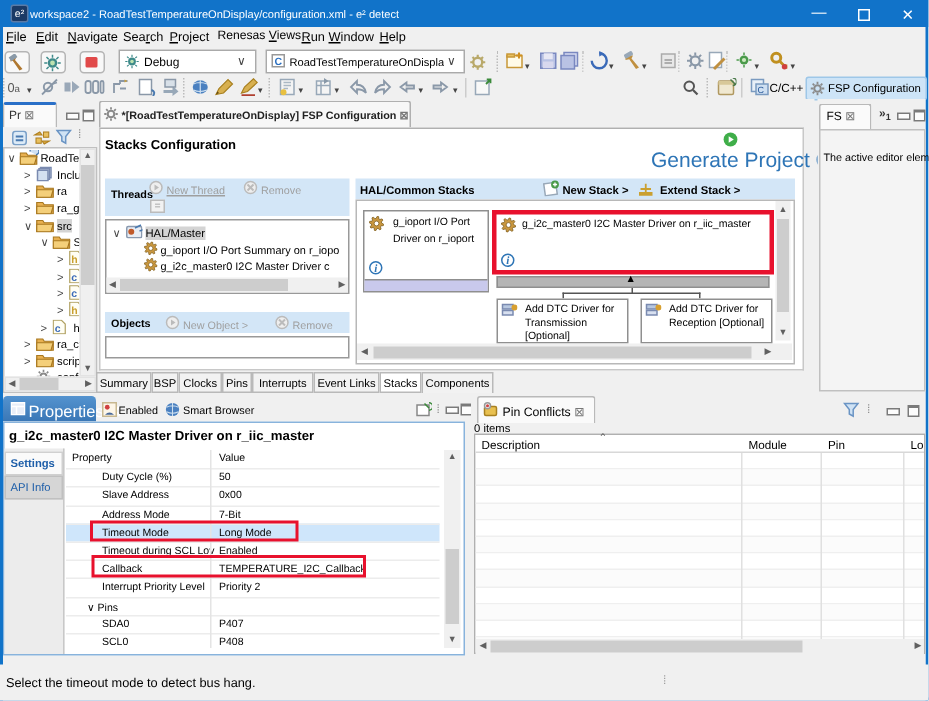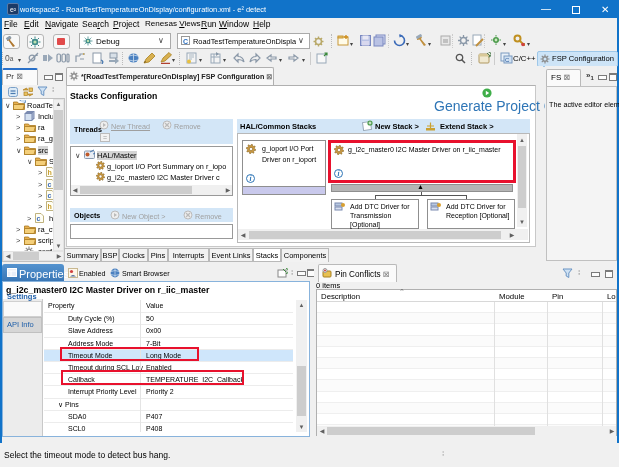--- a/index.html
+++ b/index.html
@@ -622,21 +622,21 @@
     </svg></div>
 <div class="abs" style="left:291px;top:268px;font-size:8px;color:#888;">⁞</div>
 <div class="winicon" style="left:297px;top:271px;width:9px;height:5px;"></div>
 <div class="winicon" style="left:307px;top:269px;width:8px;height:8px;border-top:2px solid #7a7a7a;"></div>
 
 <div class="abs" style="left:2px;top:281px;width:308px;height:156px;background:#fff;border:1px solid #88b3dc;"></div>
 <div class="abs" style="left:6px;top:285px;font-weight:bold;font-size:8.8px;">g_i2c_master0 I2C Master Driver on r_iic_master</div>
 <div class="abs" style="left:3px;top:299px;width:40px;height:137px;background:#ececec;border-right:1px solid #c8c8c8;"></div>
 <div class="abs" style="left:3px;top:301px;width:39px;height:16px;background:#fafafa;border:1px solid #d0d0d0;"></div>
 <div class="abs" style="left:3px;top:317px;width:39px;height:16px;background:#d6d6d6;border:1px solid #c0c0c0;"></div>
-<div class="abs" style="left:7px;top:292px;color:#1f5fa9;font-weight:bold;font-size:7.5px;">Settings</div>
+<div class="abs" style="left:7px;top:304px;color:#1f5fa9;font-weight:bold;font-size:7.5px;">Settings</div>
 <div class="abs" style="left:7px;top:320px;color:#1f5fa9;font-size:7.5px;">API Info</div>
 
 <div class="abs" id="proptable" style="left:44px;top:300px;width:250px;height:132px;font-size:7px;">
     <div style="position:absolute;left:0;top:0px;width:249px;height:12.2px;">
   <span style="position:absolute;left:4px;top:2px;">Property</span>
   <span style="position:absolute;left:102px;top:2px;">Value</span>
     </div>
     <div style="position:absolute;left:0;top:12.2px;width:249px;height:12.2px;border-top:1px solid #ececec;">
   <span style="position:absolute;left:24px;top:2px;">Duty Cycle (%)</span>
   <span style="position:absolute;left:102px;top:2px;">50</span>

